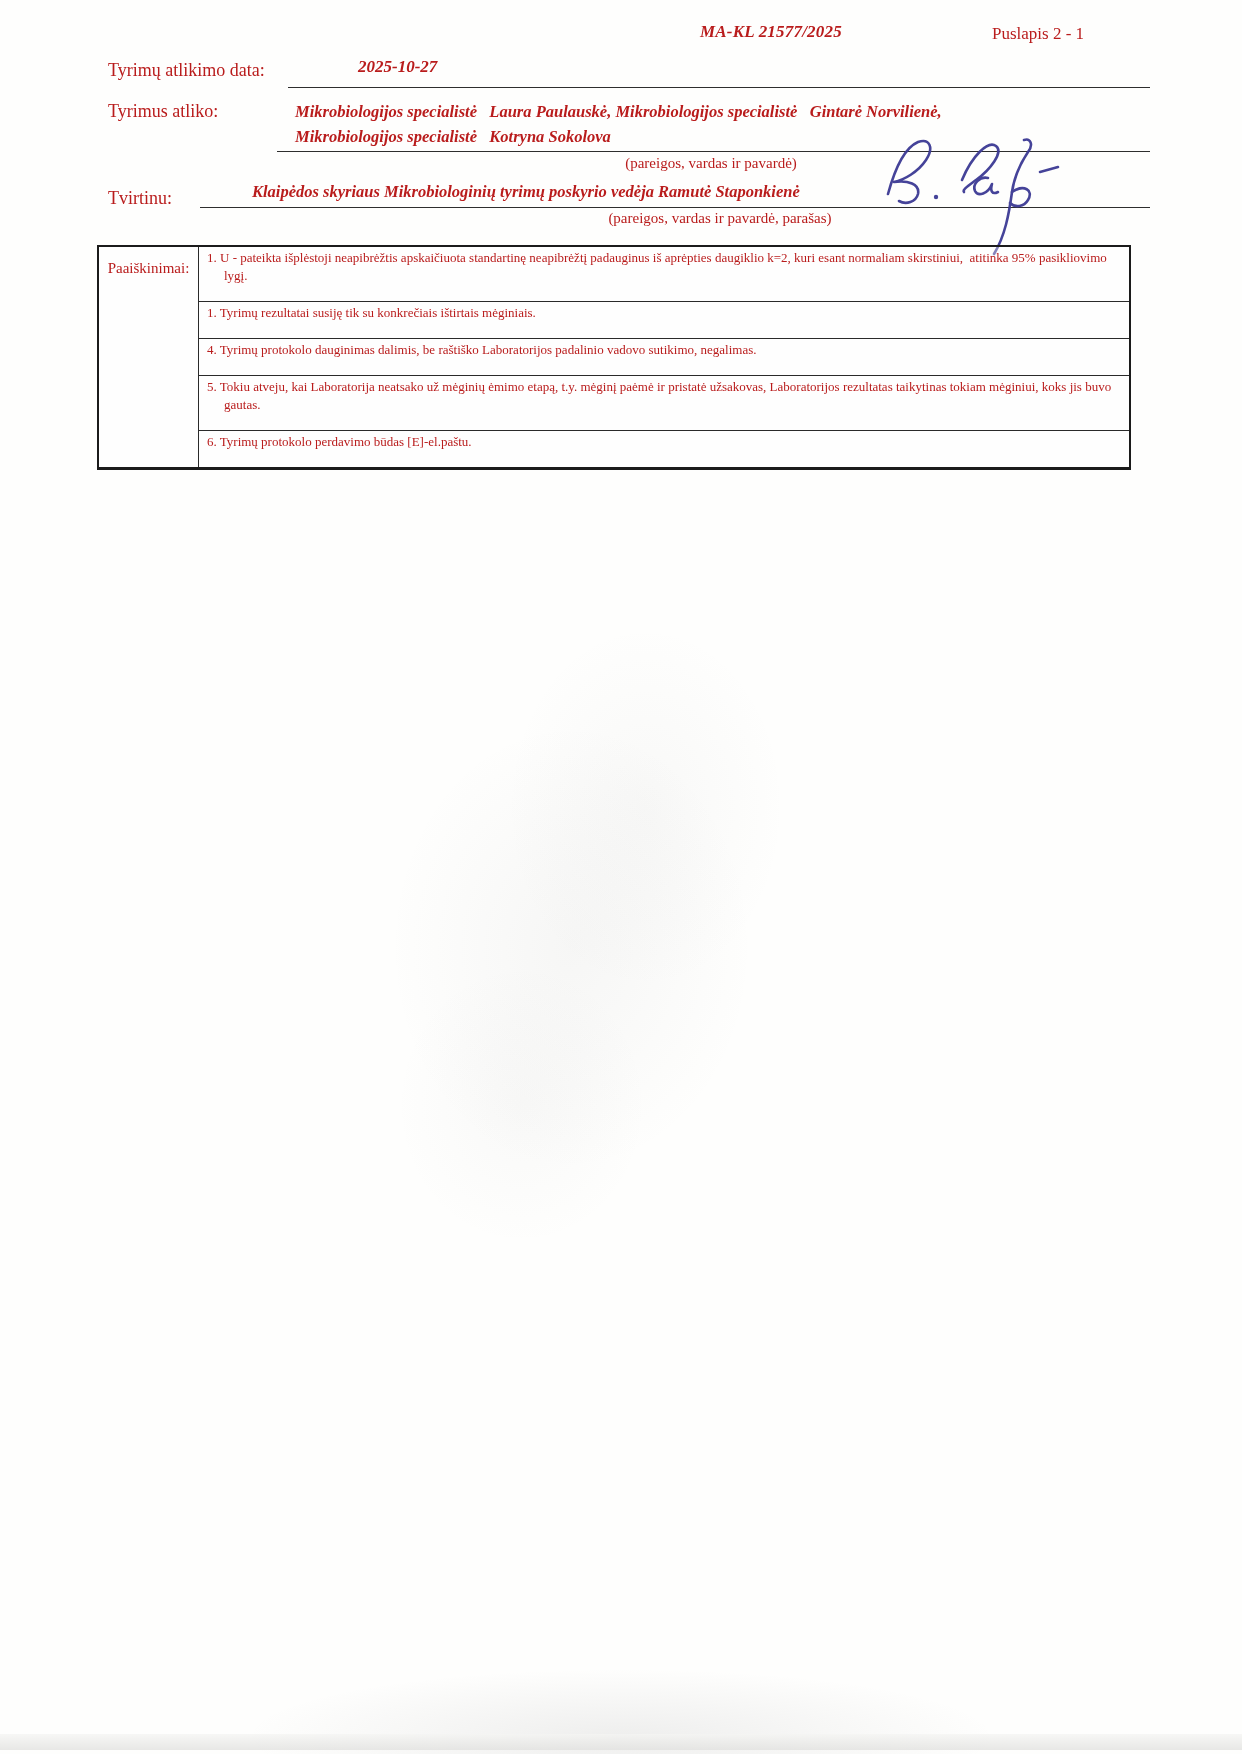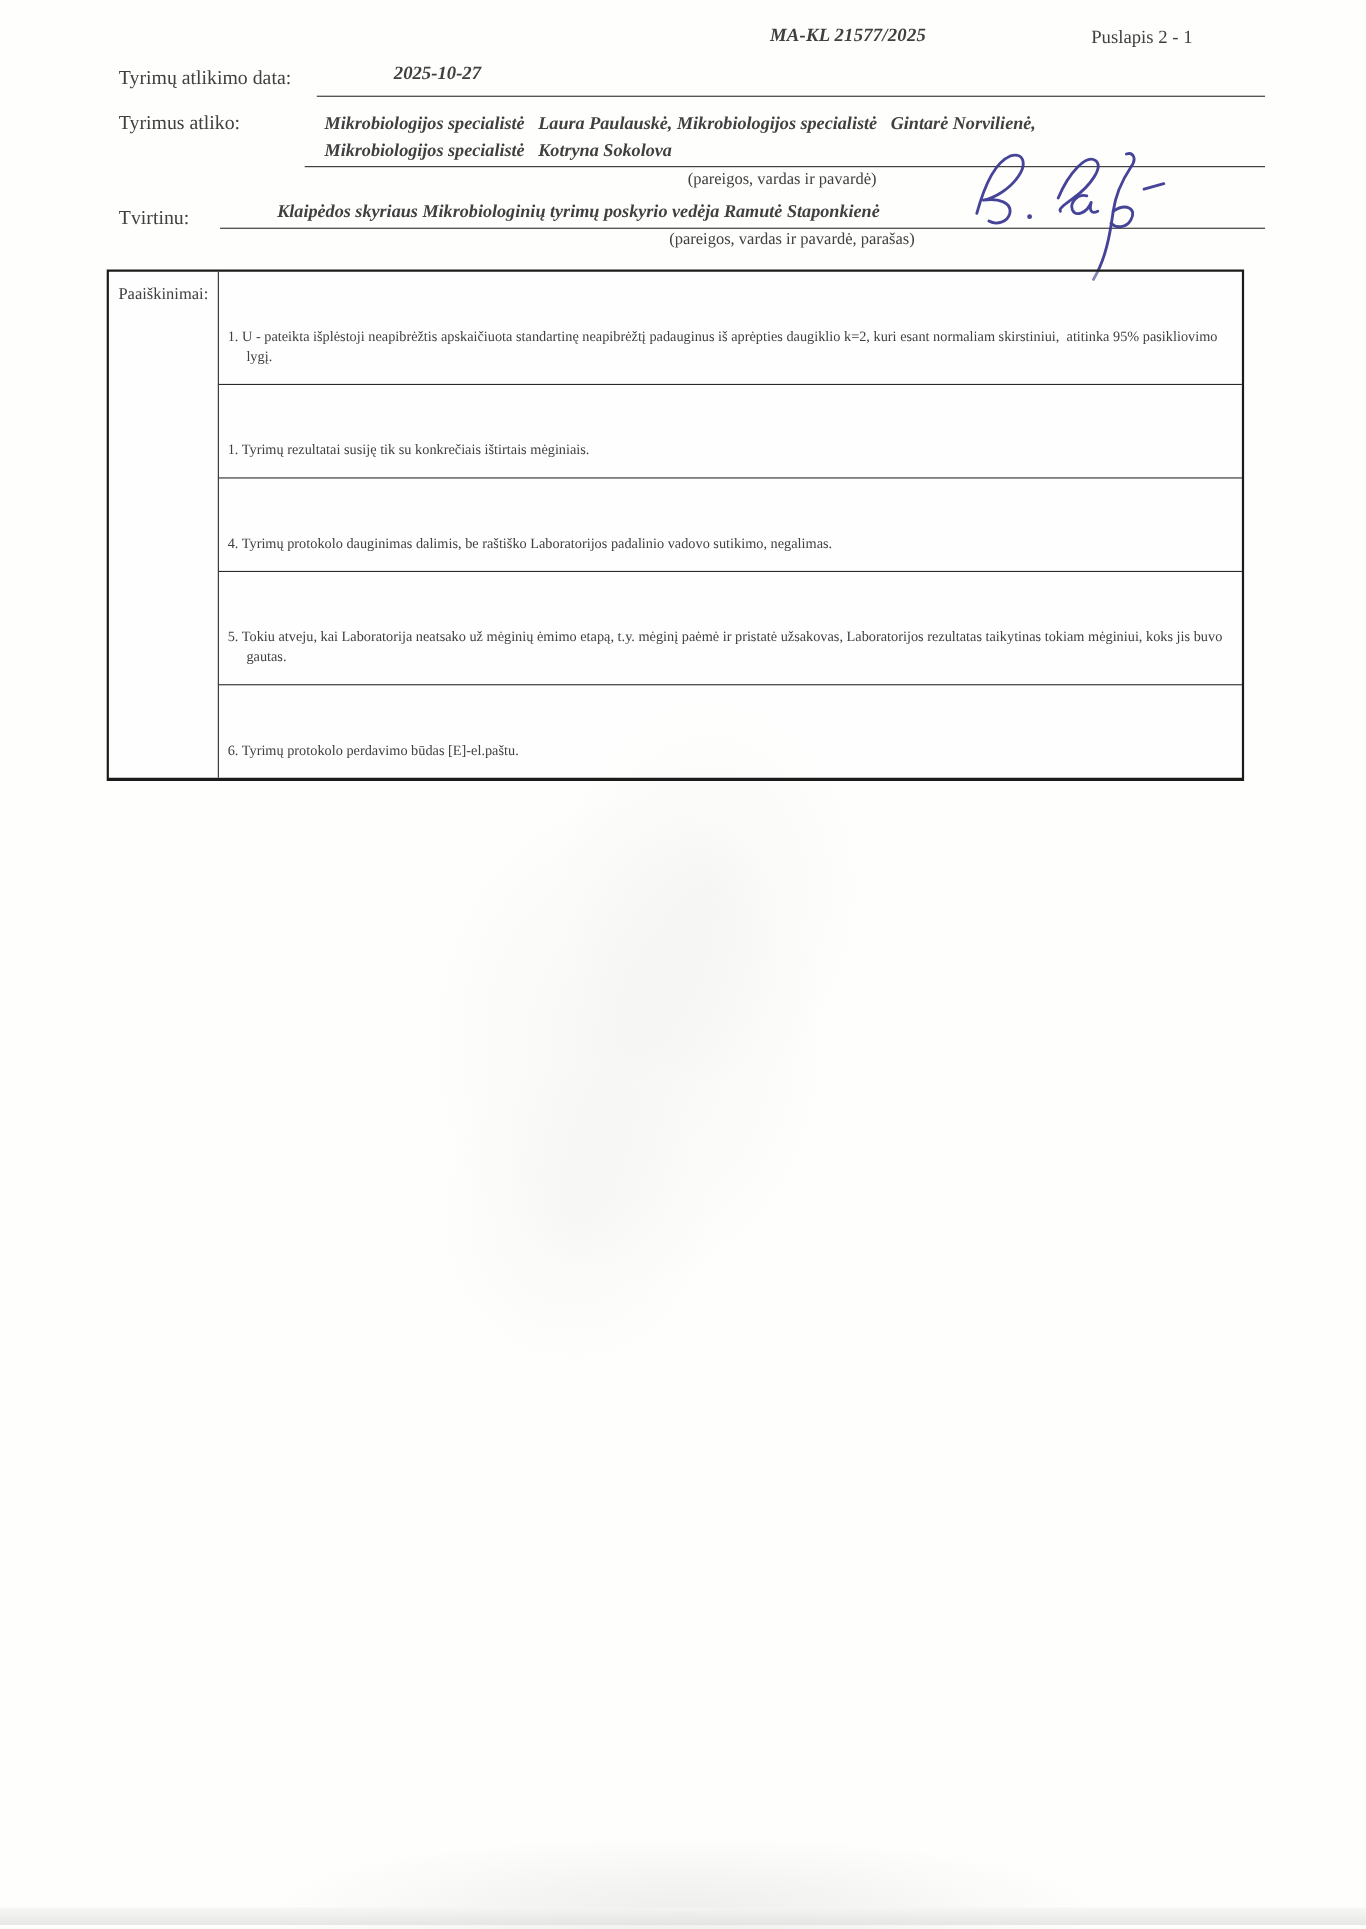--- a/index.html
+++ b/index.html
@@ -1,20 +1,20 @@
 <!DOCTYPE html>
 <html><head>
 <meta charset="utf-8">
 <style>
   html,body{margin:0;padding:0;background:#ffffff;}
   .page{
     position:relative;width:1242px;height:1754px;margin:0 auto;
     background:#fefefd;overflow:hidden;
     font-family:"Liberation Serif","DejaVu Serif",serif;
-    color:#404040;
+    color:#b91c1c;
   }
   .scan-noise{
     position:absolute;inset:0;pointer-events:none;
     background:
       radial-gradient(ellipse 260px 320px at 46% 54%, rgba(110,110,110,0.055), transparent 70%),
       radial-gradient(ellipse 200px 260px at 52% 46%, rgba(120,120,120,0.045), transparent 70%),
       radial-gradient(ellipse 180px 200px at 42% 63%, rgba(120,120,120,0.04), transparent 70%),
       radial-gradient(ellipse 500px 90px at 50% 99%, rgba(100,100,100,0.10), transparent 75%);
   }
   .bottom-band{
@@ -34,21 +34,21 @@
     display:flex;border:2px solid #1b1b1b;border-bottom-width:3px;
     box-sizing:border-box;background:rgba(255,255,255,0.35);
   }
   .ncell-label{
     width:100px;flex:0 0 100px;border-right:1.2px solid #2a2a2a;
     font-size:15px;text-align:center;padding-top:13px;box-sizing:border-box;
   }
   .ncol{flex:1 1 auto;display:flex;flex-direction:column;min-width:0;}
   .nrow{
     border-bottom:1.1px solid #2a2a2a;box-sizing:border-box;
-    padding:2px 10px 16px 8px;display:block;margin-top:48px;
+    padding:2px 10px 16px 8px;display:block;
   }
   .nrow:last-child{border-bottom:none;}
   .ntext{
     font-size:13px;line-height:18px;display:block;
     padding-left:17px;text-indent:-17px;white-space:pre-wrap;
   }
   .r-tall2{min-height:44px;}
   .r-1line{min-height:23px;}
   .r-last{min-height:25px;}
   .sig{position:absolute;left:878px;top:134px;width:200px;height:124px;pointer-events:none;}

